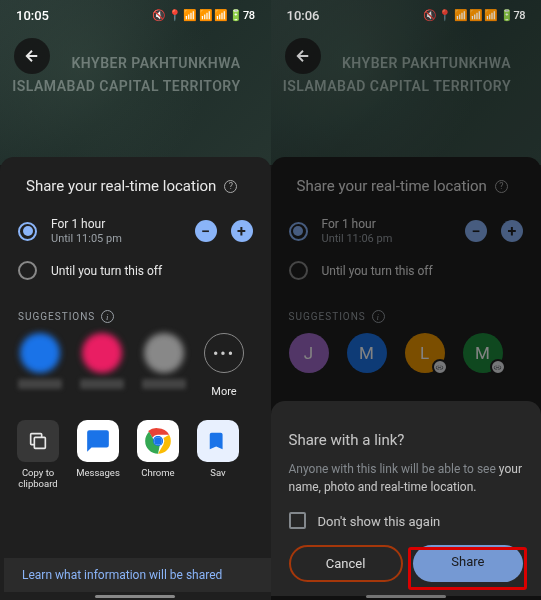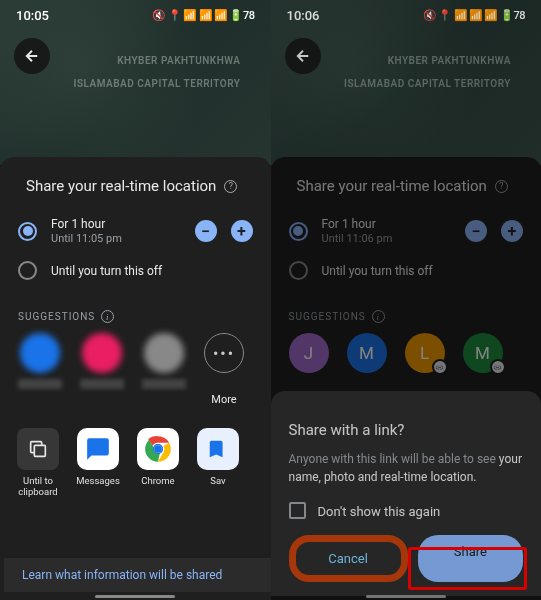--- a/index.html
+++ b/index.html
@@ -4,21 +4,21 @@
 <style>
 *{margin:0;padding:0;box-sizing:border-box;font-family:Roboto,Arial,sans-serif;-webkit-font-smoothing:antialiased}
 body{background:#000;width:541px;height:600px;display:flex;overflow:hidden}
 .screen{width:270.5px;height:600px;position:relative;background:#1a1a1a;overflow:hidden}
 .screen.right{filter:brightness(0.85)}
 .screen.right .bottom-sheet{filter:brightness(0.6)}
 .statusbar{height:30px;display:flex;align-items:center;justify-content:space-between;padding:0 16px;color:#fff;font-size:13px;font-weight:500;position:relative;z-index:5}
 .statusbar .icons{display:flex;gap:2px;align-items:center;font-size:11px;letter-spacing:-0.5px}
 .map{position:absolute;top:0;left:0;right:0;height:165px;background:linear-gradient(135deg,#2a3a36 0%,#1f2e2a 50%,#263530 100%);z-index:1}
 .map::after{content:'';position:absolute;inset:0;background:radial-gradient(circle at 30% 40%,rgba(60,80,70,0.4),transparent 60%)}
-.map-label{position:absolute;color:rgba(180,190,185,0.5);font-size:10px;font-weight:600;letter-spacing:0.5px;z-index:2}
+.map-label{position:absolute;color:rgba(180,190,185,0.5);font-size:14px;font-weight:600;letter-spacing:0.5px;z-index:2}
 .back-btn{position:absolute;top:38px;left:14px;width:36px;height:36px;border-radius:50%;background:rgba(20,20,20,0.85);display:flex;align-items:center;justify-content:center;z-index:4;cursor:pointer}
 .bottom-sheet{position:absolute;top:157px;left:0;right:0;bottom:0;background:#1f1f1f;border-radius:14px 14px 0 0;padding:14px 0 0;z-index:3}
 .sheet-title{color:#e8e8e8;font-size:15px;padding:6px 26px 14px;display:flex;align-items:center;gap:8px}
 .help-icon{width:13px;height:13px;border:1.2px solid #aaa;border-radius:50%;display:inline-flex;align-items:center;justify-content:center;font-size:9px;color:#aaa}
 .radio-row{display:flex;align-items:center;padding:8px 18px;gap:14px}
 .radio{width:19px;height:19px;border-radius:50%;border:2px solid #888;flex-shrink:0;display:flex;align-items:center;justify-content:center}
 .radio.checked{border-color:#8ab4f8}
 .radio.checked::after{content:'';width:10px;height:10px;border-radius:50%;background:#8ab4f8}
 .radio-labels{flex:1;color:#e8e8e8}
 .radio-labels .main{font-size:12px}
@@ -27,38 +27,38 @@
 .pm-btns{display:flex;gap:14px}
 .suggestions-hdr{color:#9aa0a6;font-size:10px;letter-spacing:1px;padding:22px 18px 10px;display:flex;align-items:center;gap:6px}
 .info-icon{width:13px;height:13px;border:1.2px solid #9aa0a6;border-radius:50%;display:inline-flex;align-items:center;justify-content:center;font-size:9px;color:#9aa0a6;font-style:italic;font-family:Georgia,serif}
 .sugg-row{display:flex;gap:18px;padding:0 18px;align-items:flex-start}
 .sugg-item{display:flex;flex-direction:column;align-items:center;gap:6px}
 .avatar{width:40px;height:40px;border-radius:50%;display:flex;align-items:center;justify-content:center;color:#fff;font-size:17px;font-weight:400;position:relative}
 .avatar.blur{filter:blur(3px)}
 .sugg-name{font-size:10px;color:#ccc;width:44px;text-align:center;overflow:hidden}
 .sugg-name.blur{filter:blur(2px);background:#444;height:10px;border-radius:2px}
 .more-btn{width:40px;height:40px;border-radius:50%;border:1.5px solid #888;display:flex;align-items:center;justify-content:center;color:#ccc;font-size:16px;letter-spacing:2px}
-.more-label{font-size:11px;color:#e8e8e8;text-align:left;margin-top:14px}
+.more-label{font-size:11px;color:#e8e8e8;text-align:left;margin-top:6px}
 .apps-row{display:flex;gap:12px;padding:22px 14px 4px;overflow:hidden}
 .app-item{display:flex;flex-direction:column;align-items:center;gap:5px;width:48px;flex-shrink:0}
 .app-icon{width:42px;height:42px;border-radius:10px;background:#fff;display:flex;align-items:center;justify-content:center;font-size:22px}
 .app-icon.copy{background:#373737;border-radius:8px}
 .app-label{font-size:9.5px;color:#e0e0e0;text-align:center;line-height:1.2}
 .learn-link{position:absolute;bottom:8px;left:4px;right:0;padding:10px 18px;background:#2b2b2b;color:#8ab4f8;font-size:12px}
 .home-ind{position:absolute;bottom:2px;left:50%;transform:translateX(-50%);width:80px;height:3px;background:#888;border-radius:3px;z-index:20}
 .avatar-badge{position:absolute;bottom:-2px;right:-3px;width:16px;height:16px;border-radius:50%;background:#e8eaed;display:flex;align-items:center;justify-content:center;font-size:10px;border:2px solid #1f1f1f}
 .dialog{position:absolute;bottom:4px;left:0;right:0;background:#2d2d2d;border-radius:14px 14px 0 0;padding:30px 18px 14px;z-index:10}
 .dialog-title{color:#e8e8e8;font-size:15px;margin-bottom:12px}
 .dialog-body{color:#9aa0a6;font-size:12px;line-height:1.45;margin-bottom:16px}
 .dialog-body .hl{color:#e8e8e8}
 .checkbox-row{display:flex;align-items:flex-end;gap:12px;margin-bottom:16px}
 .checkbox{width:17px;height:17px;border:2px solid #9aa0a6;border-radius:2px}
 .checkbox-label{color:#e8e8e8;font-size:13px}
 .dialog-btns{display:flex;gap:10px}
-.dbtn{flex:1;padding:9px 0;text-align:center;border-radius:20px;font-size:13px;cursor:pointer;border:7px solid #c2410c;color:#7dd3fc}
+.dbtn{flex:1;padding:9px 0;text-align:center;border-radius:20px;font-size:13px;cursor:pointer;border:2px solid #c2410c;color:#ffffff}
 .dbtn.primary{background:#8ab4f8;color:#202124;border:none}
 .share-highlight{position:absolute;border:3px solid #ff0000;border-radius:3px;z-index:15;pointer-events:none}
 svg{display:block}
 </style>
 </head>
 <body>
 
 <div class="screen">
   <div class="map">
     <div class="map-label" style="top:55px;right:30px">KHYBER PAKHTUNKHWA</div>
@@ -124,21 +124,21 @@
     </div>
 
     <div class="apps-row">
       <div class="app-item">
         <div class="app-icon copy">
           <svg width="22" height="22" viewBox="0 0 24 24" fill="none" stroke="#e8e8e8" stroke-width="1.8">
               <rect x="8" y="8" width="12" height="12" rx="1"></rect>
               <path d="M16 8V5a1 1 0 0 0-1-1H5a1 1 0 0 0-1 1v10a1 1 0 0 0 1 1h3"></path>
             </svg>
         </div>
-        <div class="app-label">Until to clipboard</div>
+        <div class="app-label">Copy to clipboard</div>
       </div>
       <div class="app-item">
         <div class="app-icon">
           <svg width="26" height="26" viewBox="0 0 24 24">
               <path fill="#1a73e8" d="M20 2H4a2 2 0 0 0-2 2v18l4-4h14a2 2 0 0 0 2-2V4a2 2 0 0 0-2-2z"></path>
             </svg>
         </div>
         <div class="app-label">Messages</div>
       </div>
       <div class="app-item">

